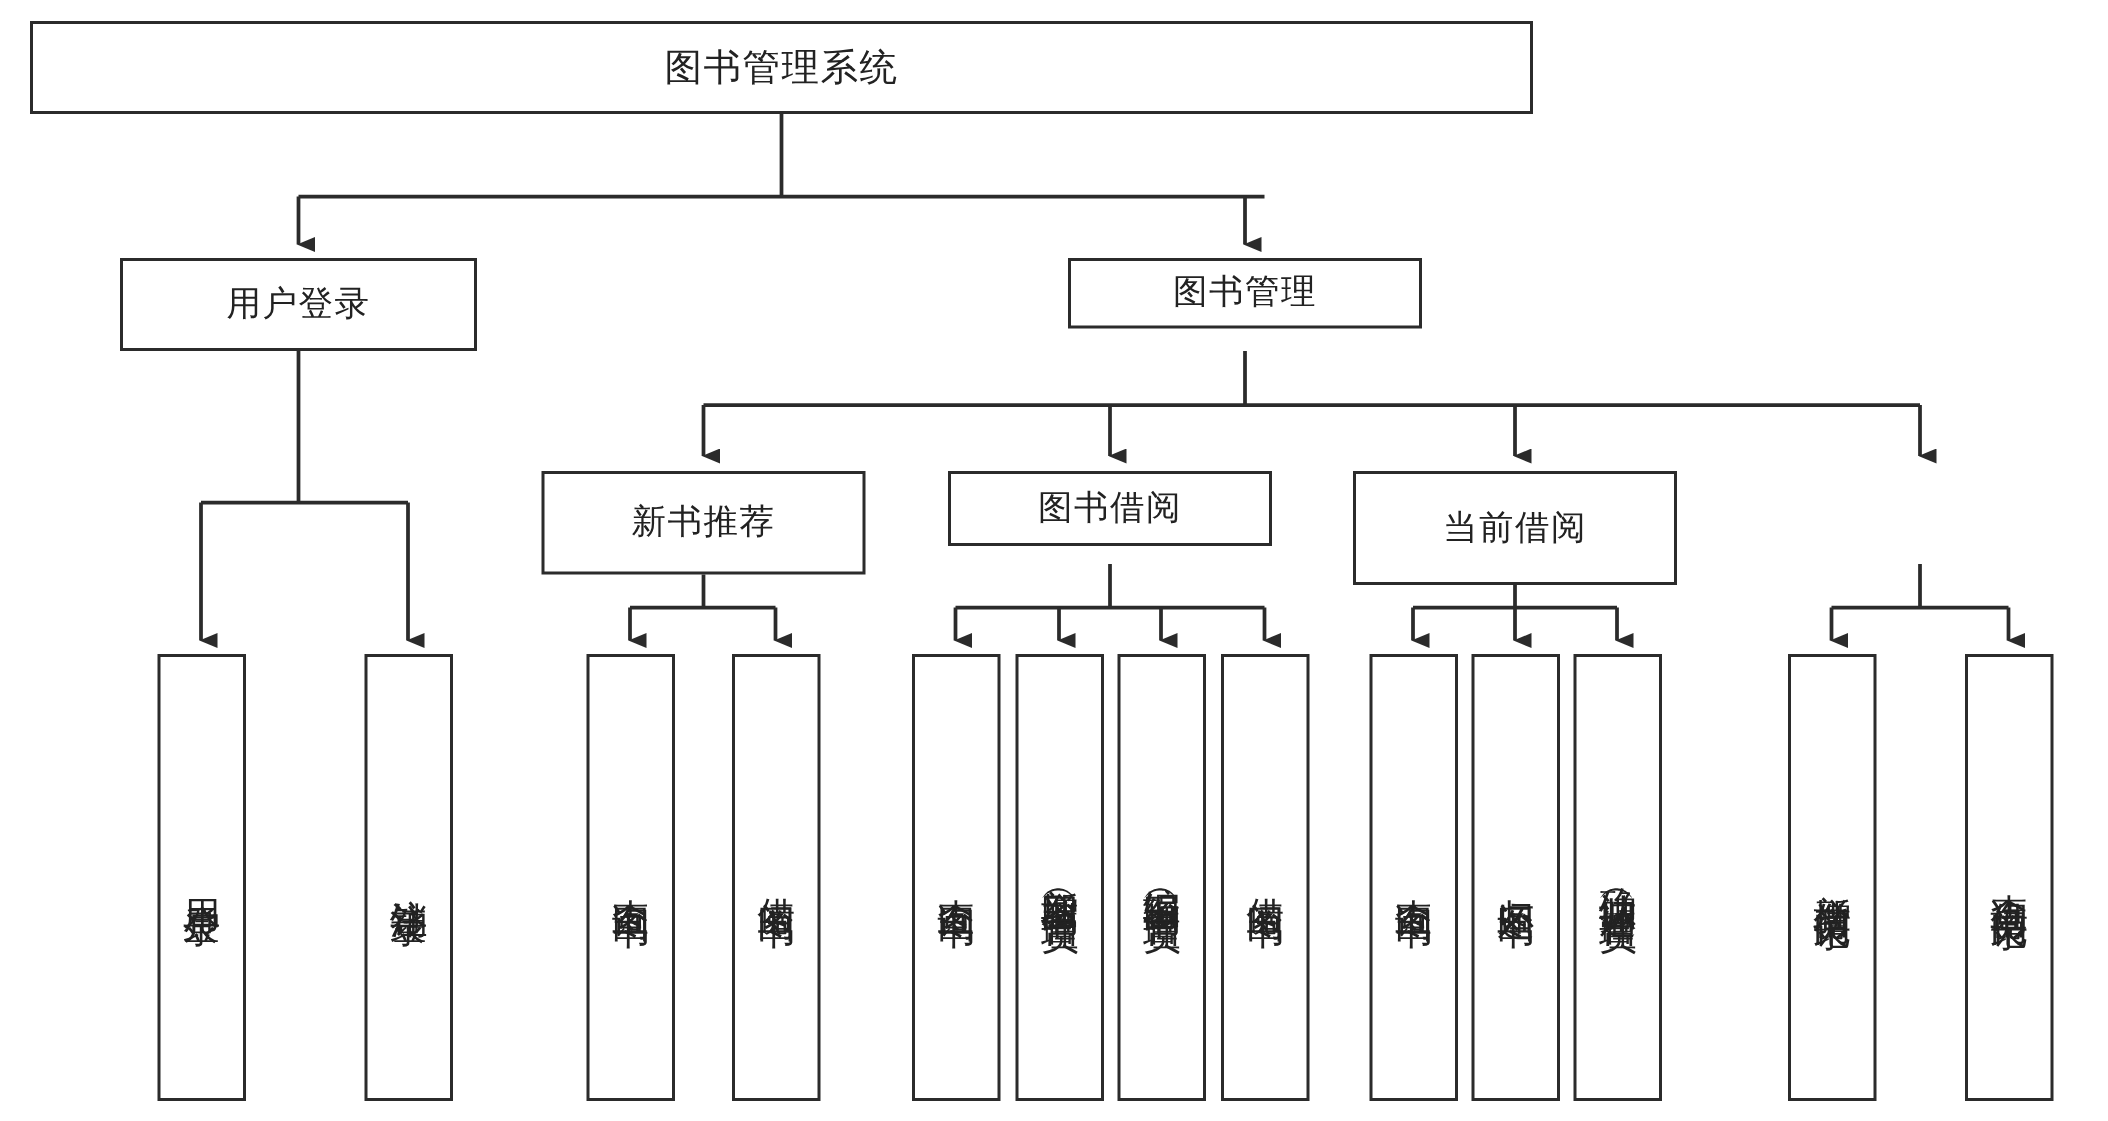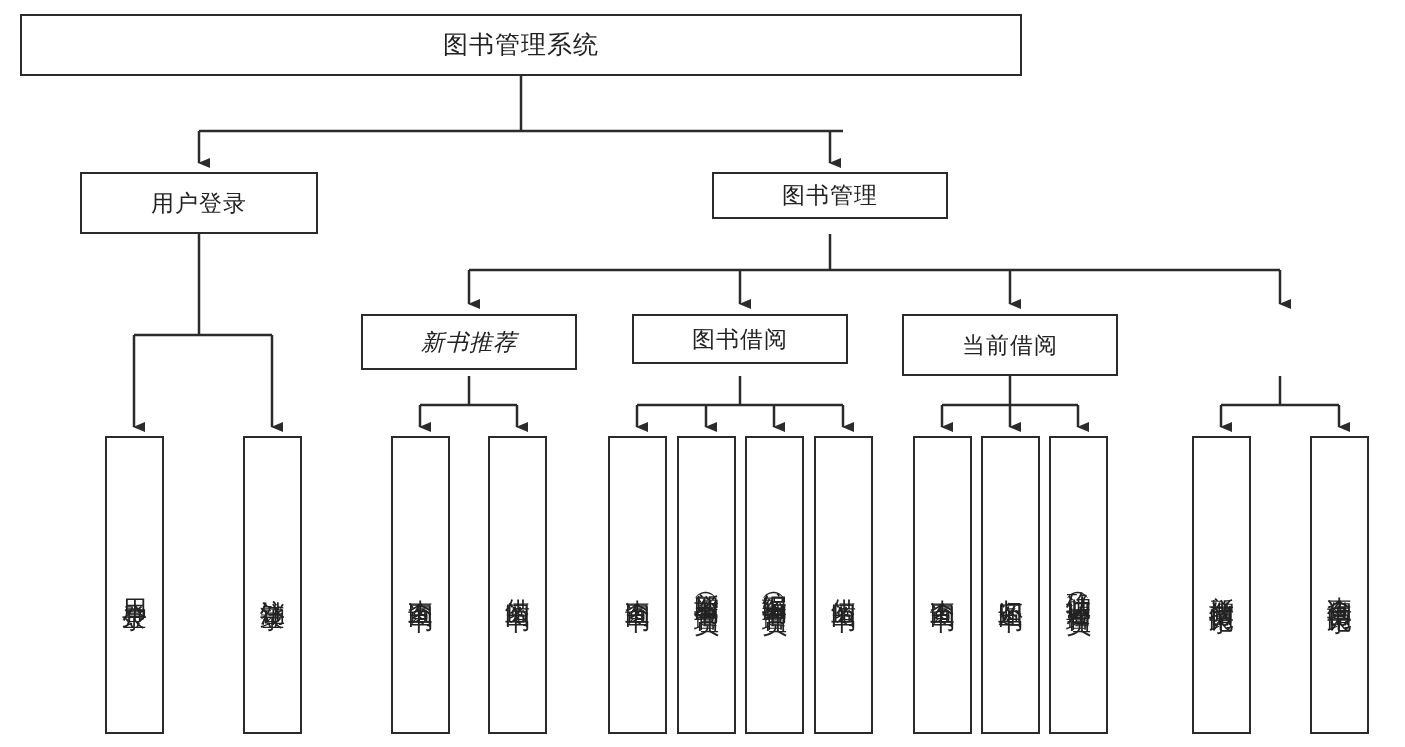--- a/index.html
+++ b/index.html
@@ -123,27 +123,27 @@
     <span>图书管理系统</span>
   </div>
 
   <div class="node h" style="left:80px; top:172px; width:238px; height:62px;">
     <span>用户登录</span>
   </div>
   <div class="node h" style="left:712px; top:172px; width:236px; height:47px;">
     <span>图书管理</span>
   </div>
 
-  <div class="node h" style="left:361px; top:314px; width:216px; height:56px;font-style:italic;">
+  <div class="node h" style="left:361px; top:314px; width:216px; height:69px;">
     <span>新书推荐</span>
   </div>
   <div class="node h" style="left:632px; top:314px; width:216px; height:50px;">
     <span>图书借阅</span>
   </div>
-  <div class="node h" style="left:902px; top:314px; width:216px; height:62px;">
+  <div class="node h" style="left:902px; top:314px; width:216px; height:76px;">
     <span>当前借阅</span>
   </div>
 
   <div class="node v" style="left:105px; top:436px; width:59px; height:298px;">
     <span class="vtext">用户登录</span>
   </div>
   <div class="node v" style="left:243px; top:436px; width:59px; height:298px;">
     <span class="vtext">注销登录</span>
   </div>
 

